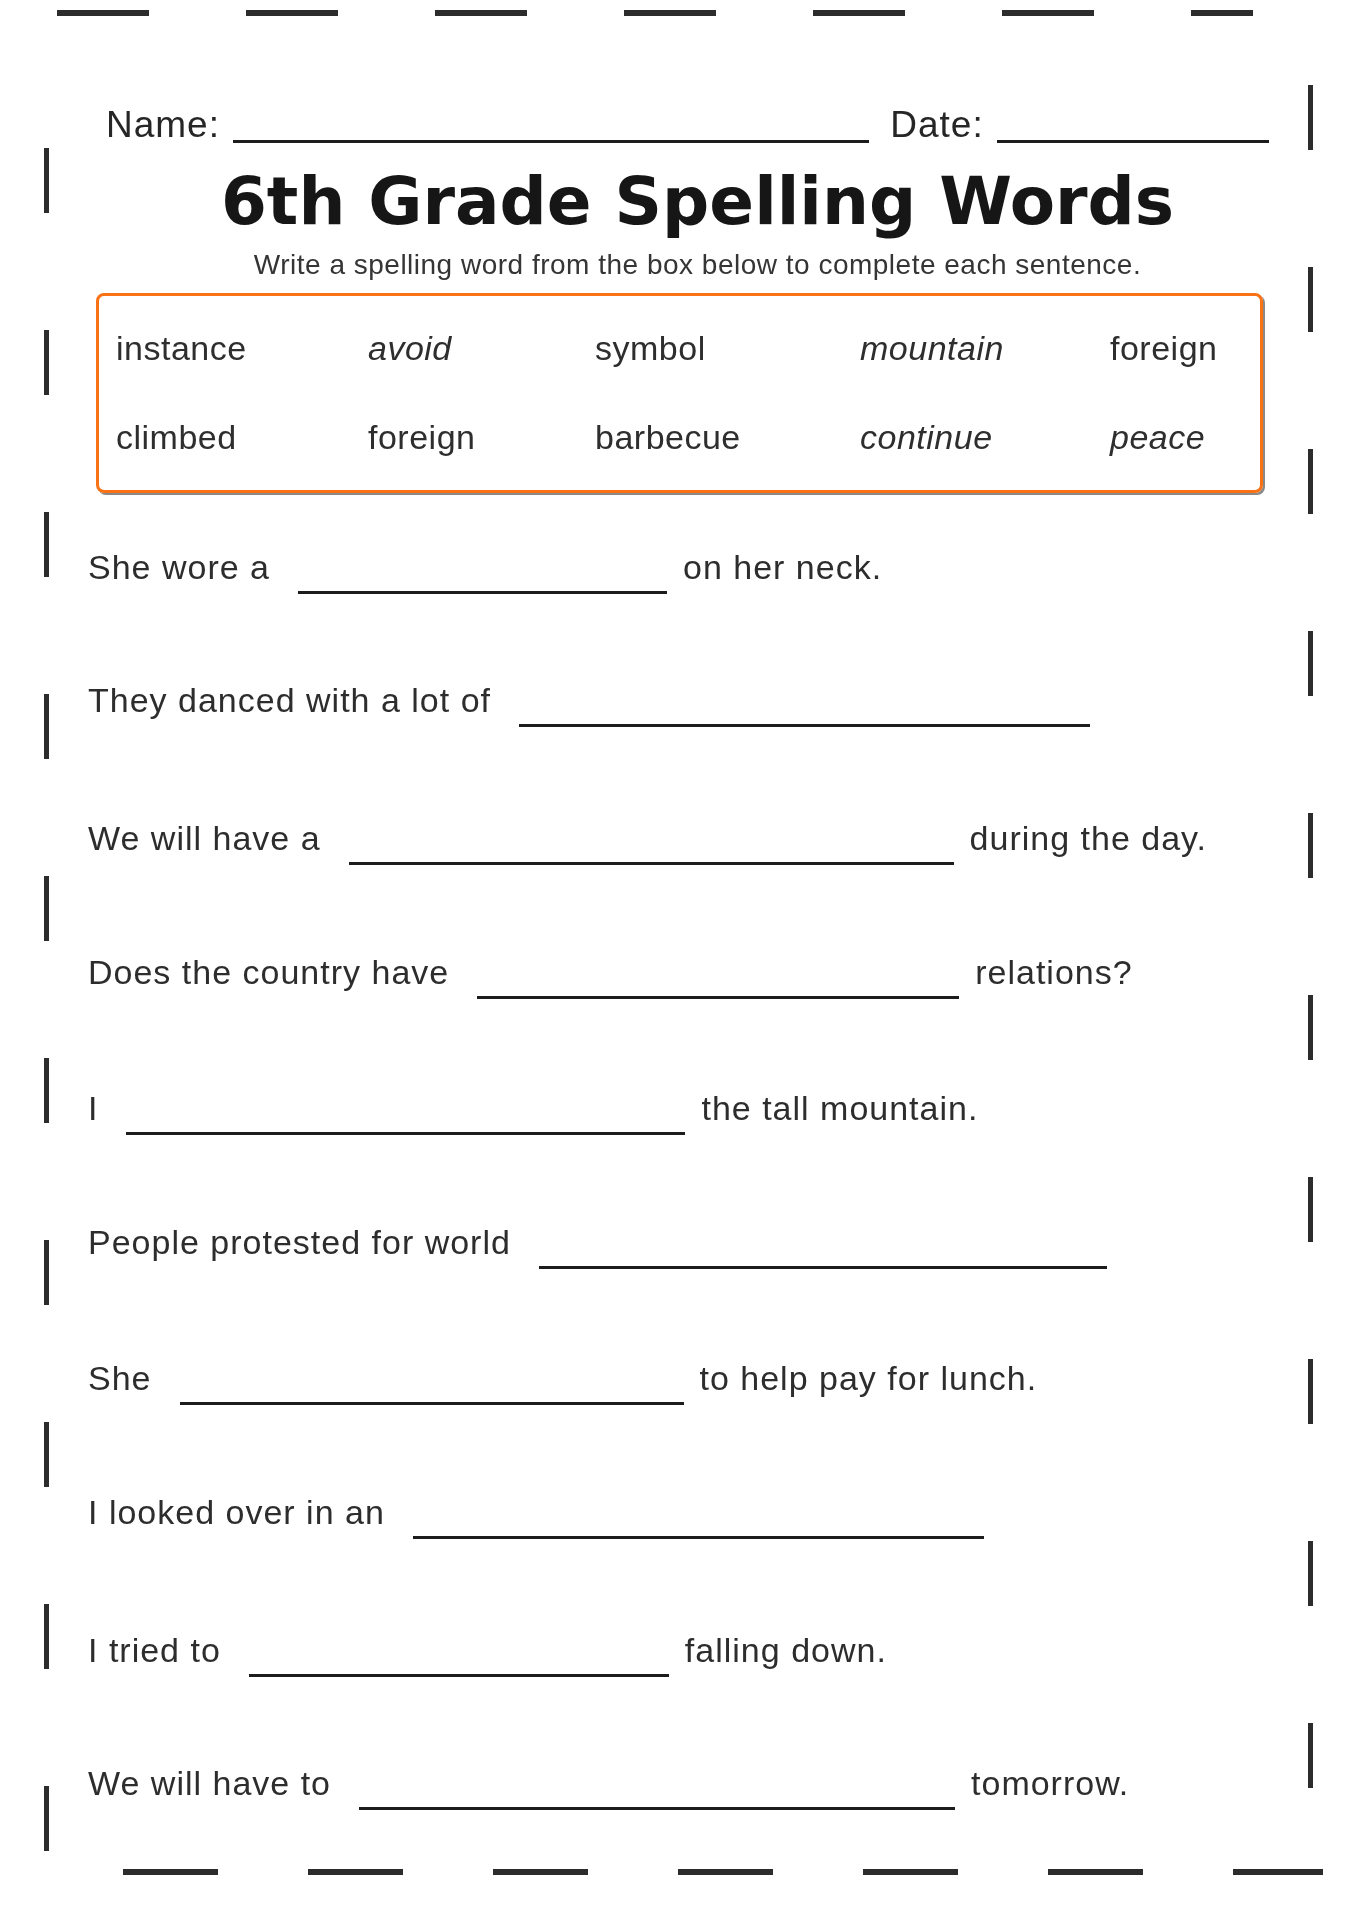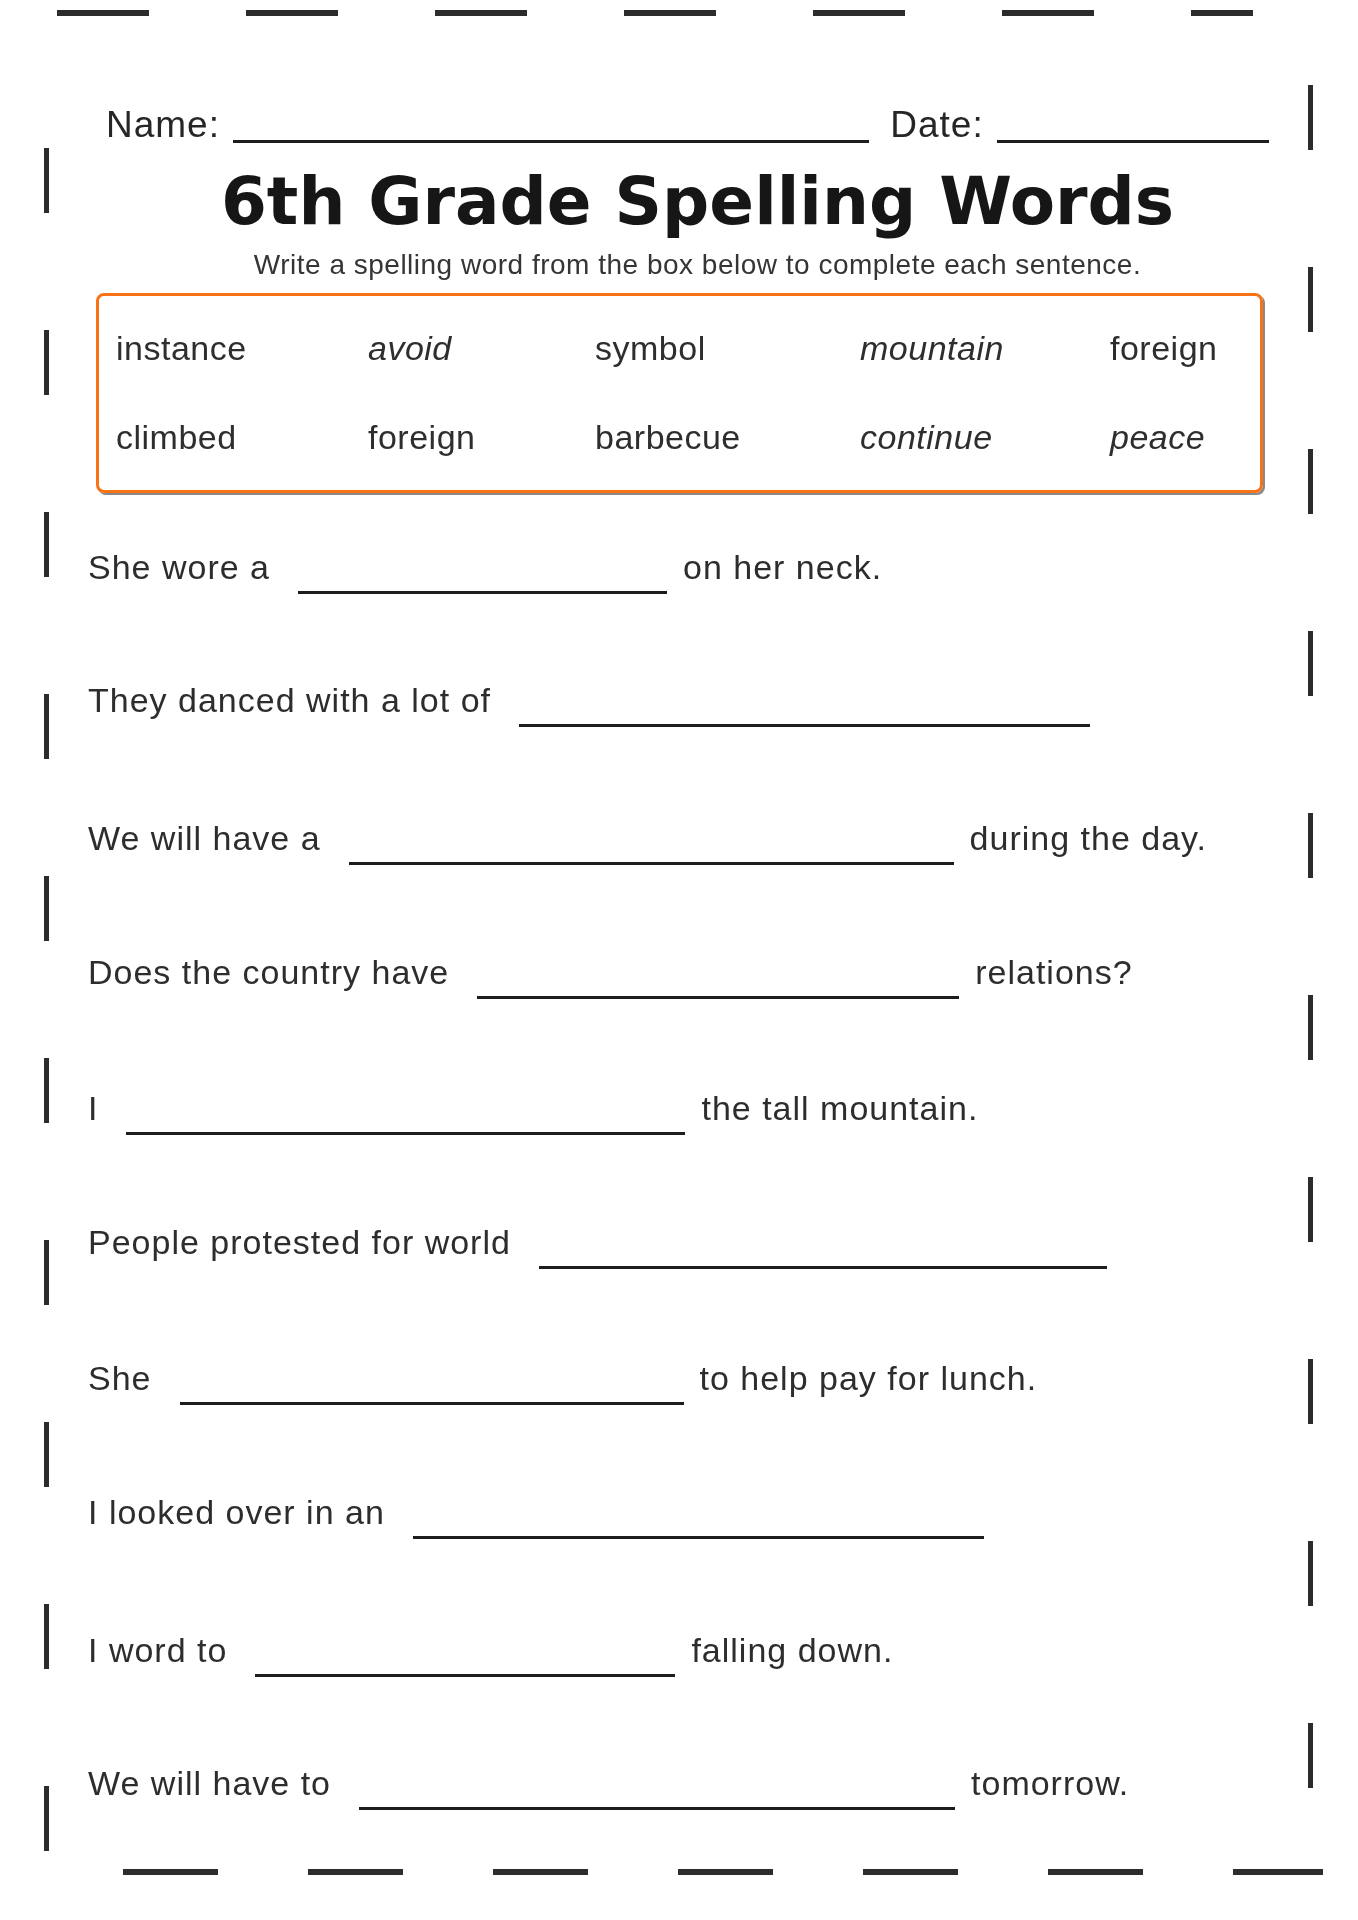--- a/index.html
+++ b/index.html
@@ -135,21 +135,21 @@
     <span class="txt">to help pay for lunch.</span>
   </div>
 
   <div class="sentence s8">
     <span class="txt">I looked over in an</span>
     <span class="blank" style="width:571px"></span>
     <span class="txt"></span>
   </div>
 
   <div class="sentence s9">
-    <span class="txt">I word to</span>
+    <span class="txt">I tried to</span>
     <span class="blank" style="width:420px"></span>
     <span class="txt">falling down.</span>
   </div>
 
   <div class="sentence s10">
     <span class="txt">We will have to</span>
     <span class="blank" style="width:596px"></span>
     <span class="txt">tomorrow.</span>
   </div>
 

